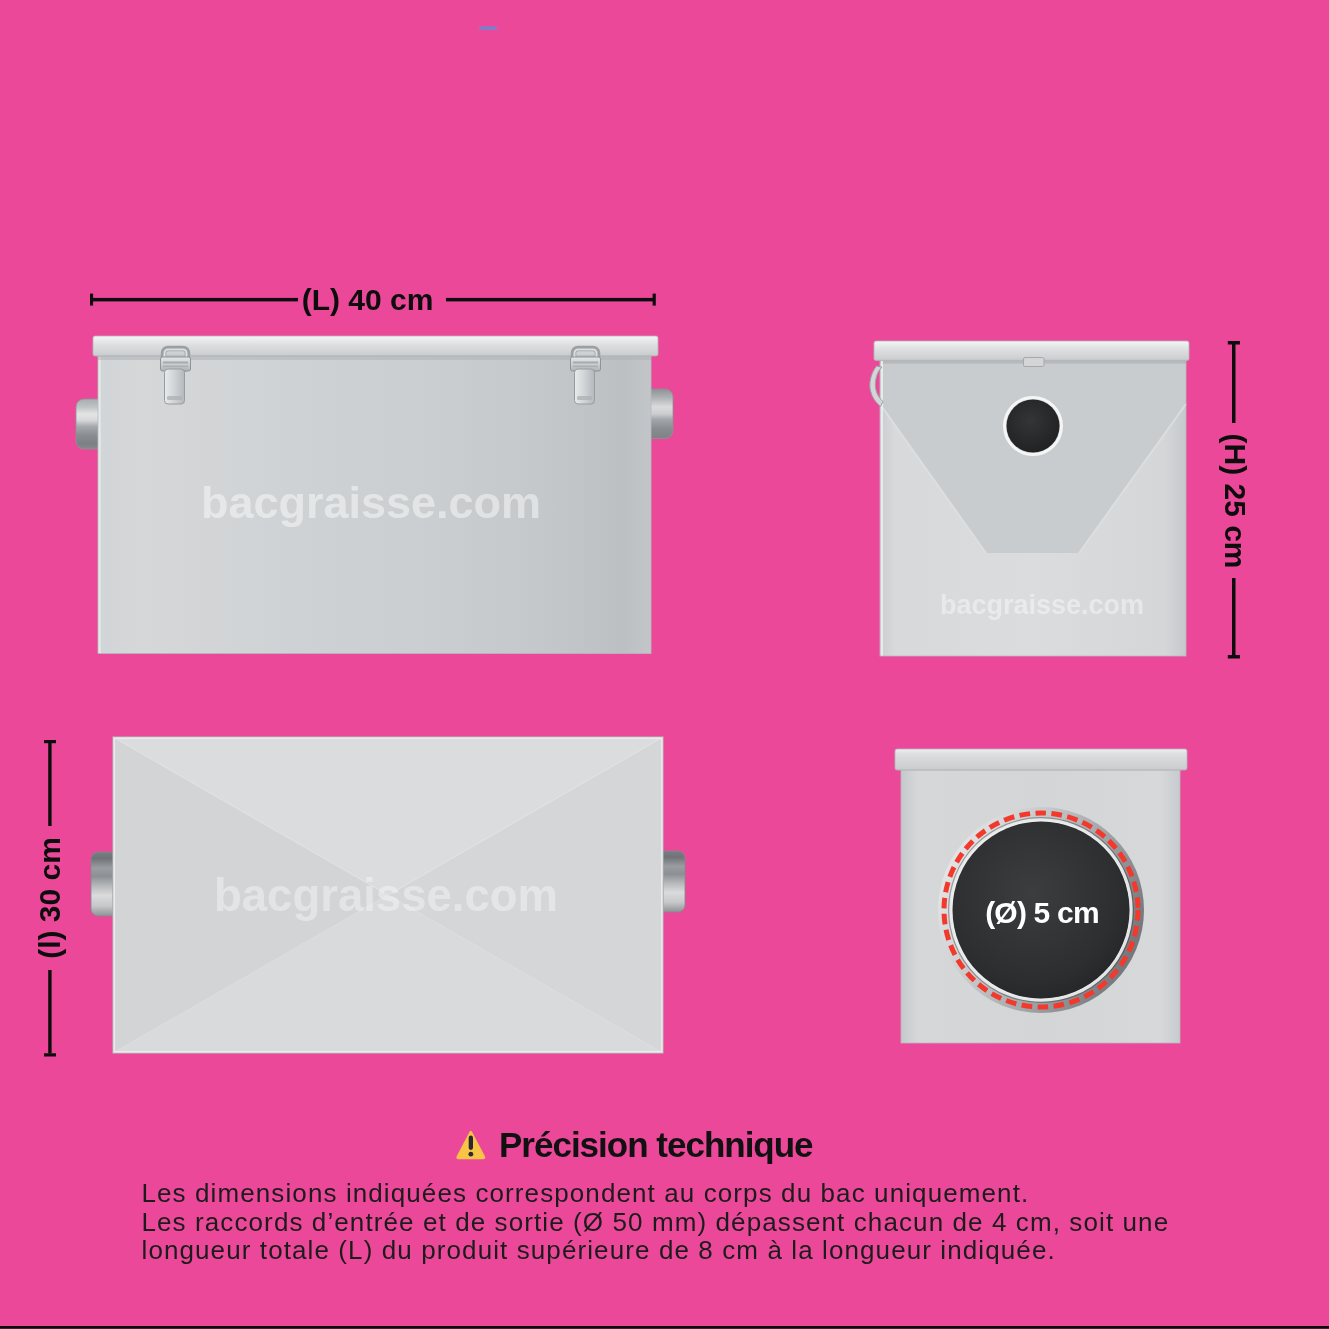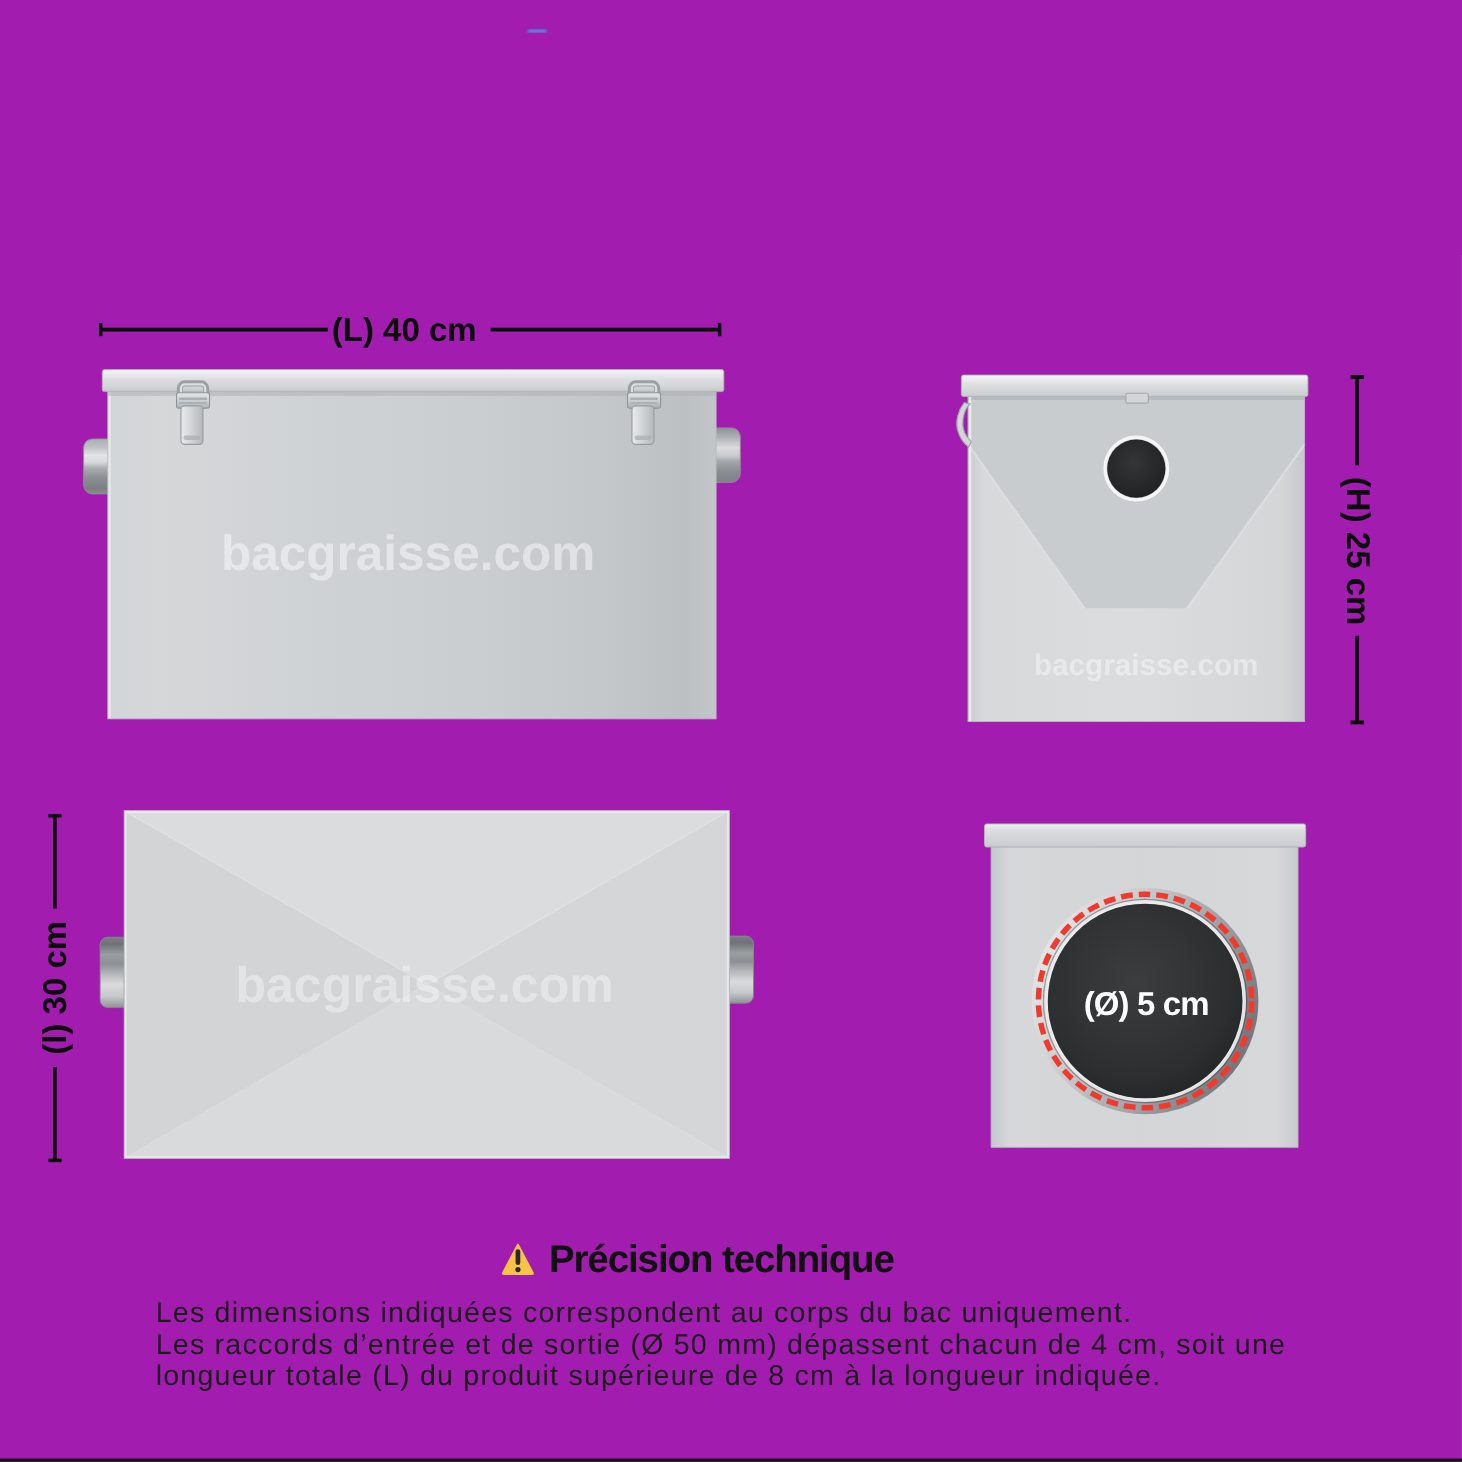--- a/index.html
+++ b/index.html
@@ -1,16 +1,16 @@
 <!DOCTYPE html>
 <html><head>
 <meta charset="utf-8">
 <style>
   html,body{margin:0;padding:0;background:#ffffff;}
-  #page{position:relative;width:1329px;height:1329px;background:#a21caf;overflow:hidden;
+  #page{position:relative;width:1329px;height:1329px;background:#ec4899;overflow:hidden;
         font-family:"Liberation Sans", sans-serif;}
   svg{display:block;}
 </style>
 </head>
 <body>
 <div id="page">
 <svg width="1329" height="1329" viewBox="0 0 1329 1329" xmlns="http://www.w3.org/2000/svg">
 <defs>
   <linearGradient id="lidGrad" x1="0" y1="0" x2="0" y2="1">
     <stop offset="0" stop-color="#f5f6f7"></stop>

